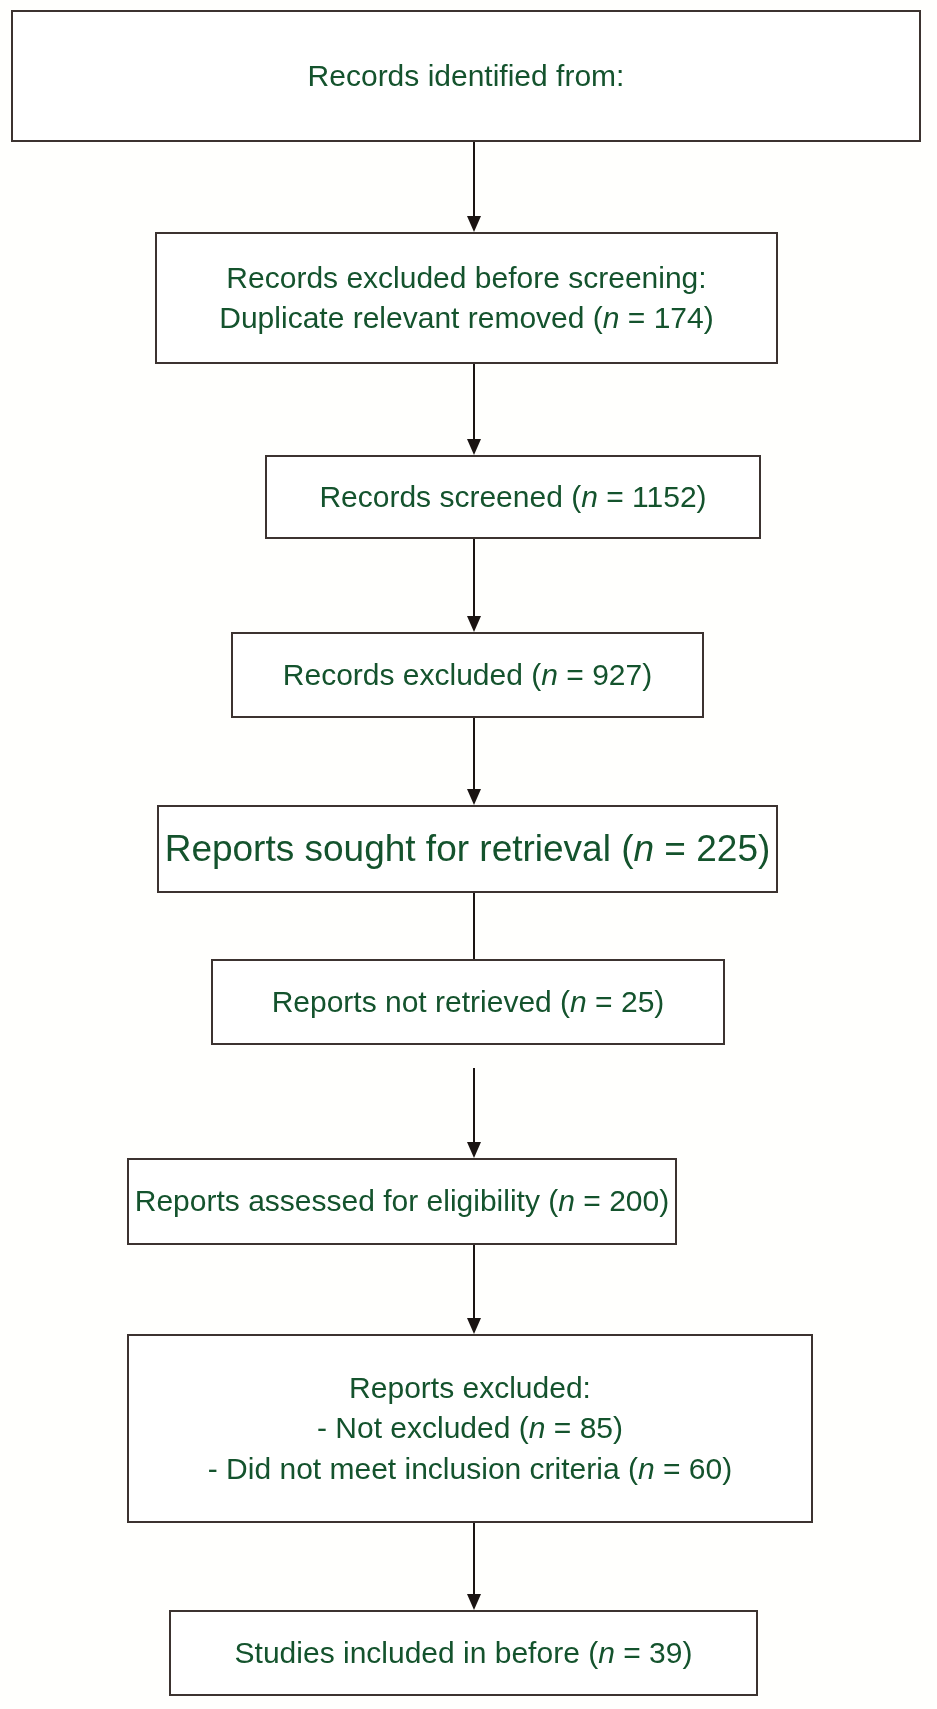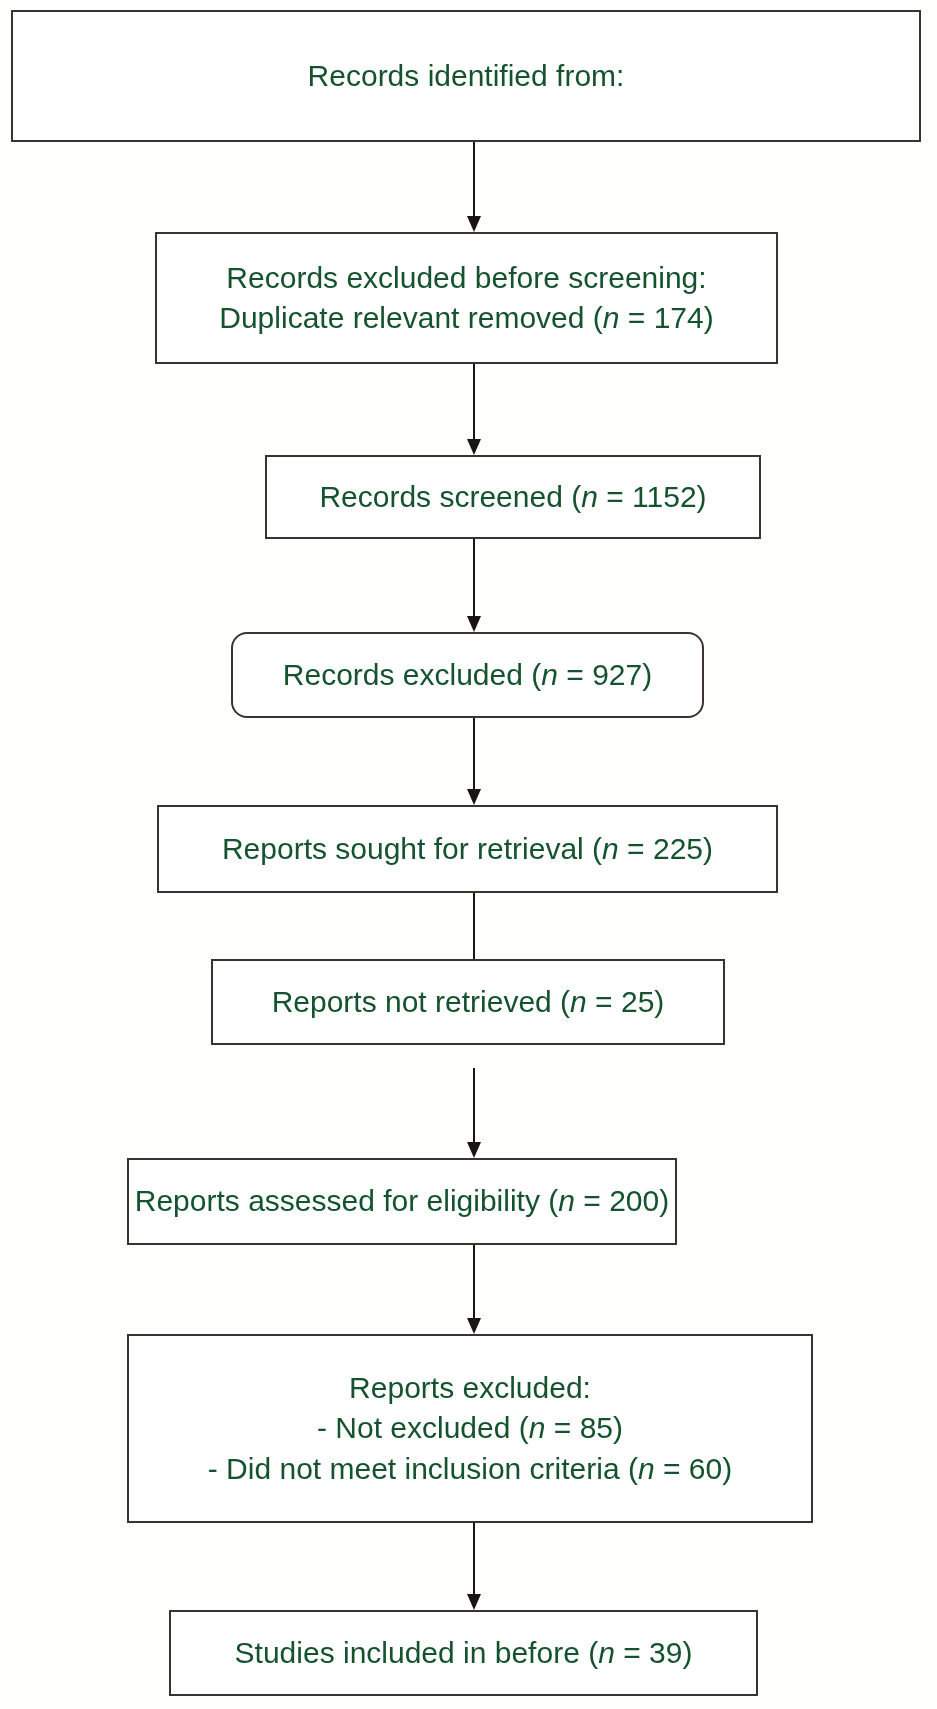--- a/index.html
+++ b/index.html
@@ -33,22 +33,22 @@
     display: block;
     white-space: nowrap;
   }
   .n-italic {
     font-style: italic;
   }
   
   #node-1 { left: 11px;  top: 10px;   width: 910px; height: 132px; font-size: 30px; }
   #node-2 { left: 155px; top: 232px;  width: 623px; height: 132px; font-size: 30px; }
   #node-3 { left: 220px; top: 455px;  width: 496px; height: 84px;  font-size: 30px; margin-left: 45px; }
-  #node-4 { left: 231px; top: 632px;  width: 473px; height: 86px;  font-size: 30px; border-radius: 16px; }
-  #node-5 { left: 157px; top: 805px;  width: 621px; height: 88px;  font-size: 30px; }
+  #node-4 { left: 231px; top: 632px;  width: 473px; height: 86px;  font-size: 30px; }
+  #node-5 { left: 157px; top: 805px;  width: 621px; height: 88px;  font-size: 37px; }
   #node-6 { left: 211px; top: 959px;  width: 514px; height: 86px;  font-size: 30px; }
   #node-7 { left: 127px; top: 1158px; width: 550px; height: 87px;  font-size: 30px; }
   #node-8 { left: 127px; top: 1334px; width: 686px; height: 189px; font-size: 30px; }
   #node-9 { left: 169px; top: 1610px; width: 589px; height: 86px;  font-size: 30px; }
 
   
   .connector {
     position: absolute;
     left: 466px;
     width: 16px;

